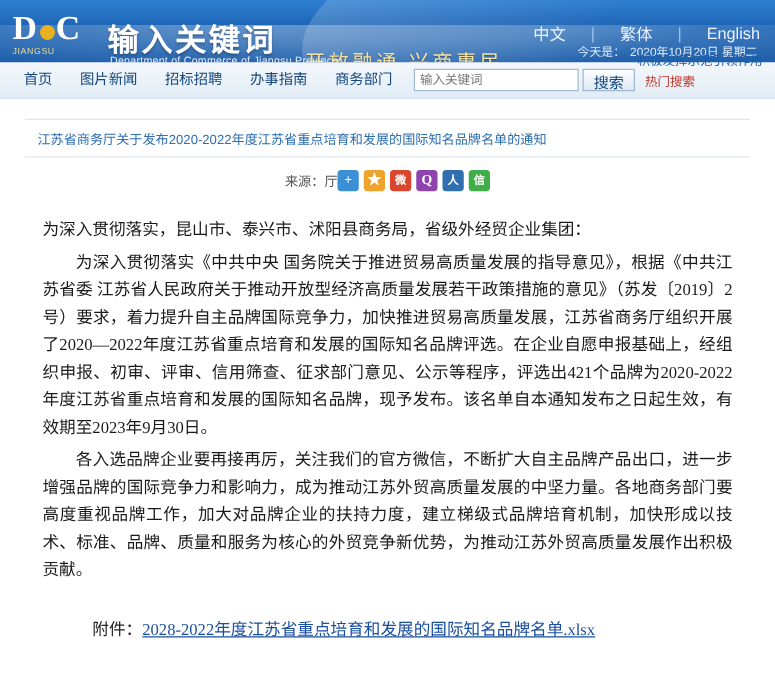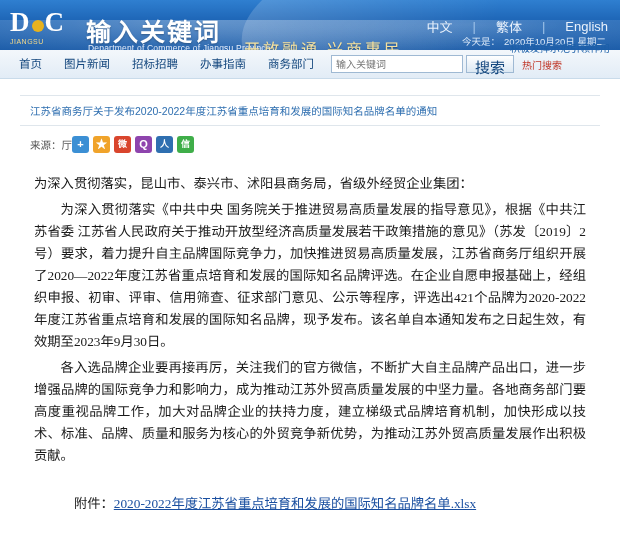--- a/index.html
+++ b/index.html
@@ -144,21 +144,21 @@
     font-size: 10px;
     color: #999;
     padding: 0 4px;
     outline: none;
     font-family: "Liberation Sans", sans-serif;
   }
   .search-btn {
     margin-left: 3px;
     height: 18px;
     padding: 0 8px;
-    font-size: 15px;
+    font-size: 12px;
     color: #14477e;
     background: linear-gradient(180deg,#ffffff,#dce8f3);
     border: 1px solid #9fb9d3;
     cursor: pointer;
     font-family: Liberation Mono, monospace;
   }
   .hot-word {
     margin-left: 8px;
     font-size: 10px;
     color: #c0392b;
@@ -179,23 +179,24 @@
     border-bottom: 1px solid #dfe6ec;
     padding: 7px 10px;
     font-size: 10.5px;
     color: #2f6fb0;
   }
 
   
   .meta-row {
     display: flex;
     align-items: center;
-    justify-content: flex-start;
+    justify-content: center;
     margin: 10px 20px 0 20px;
     padding: 0 10px 8px 10px;
+    font-family: Liberation Serif, serif;
   }
   .meta-left {
     font-size: 10.5px;
     color: #555;
   }
   .share {
     display: flex;
     align-items: center;
     gap: 4px;
   }
@@ -295,14 +296,14 @@
   </div>
 </div>
 
 <div class="article">
   <p>为深入贯彻落实，昆山市、泰兴市、沭阳县商务局，省级外经贸企业集团：</p>
   <p class="indent">为深入贯彻落实《中共中央 国务院关于推进贸易高质量发展的指导意见》，根据《中共江苏省委 江苏省人民政府关于推动开放型经济高质量发展若干政策措施的意见》（苏发〔2019〕2号）要求，着力提升自主品牌国际竞争力，加快推进贸易高质量发展，江苏省商务厅组织开展了2020—2022年度江苏省重点培育和发展的国际知名品牌评选。在企业自愿申报基础上，经组织申报、初审、评审、信用筛查、征求部门意见、公示等程序，评选出421个品牌为2020-2022年度江苏省重点培育和发展的国际知名品牌，现予发布。该名单自本通知发布之日起生效，有效期至2023年9月30日。</p>
   <p class="indent">各入选品牌企业要再接再厉，关注我们的官方微信，不断扩大自主品牌产品出口，进一步增强品牌的国际竞争力和影响力，成为推动江苏外贸高质量发展的中坚力量。各地商务部门要高度重视品牌工作，加大对品牌企业的扶持力度，建立梯级式品牌培育机制，加快形成以技术、标准、品牌、质量和服务为核心的外贸竞争新优势，为推动江苏外贸高质量发展作出积极贡献。</p>
 </div>
 
 <div class="attach">
-  <span>附件：</span><a href="#">2020-2022年度江苏省重点培育和发展的国际知名品牌名单.xlsx</a>
+  <span>附件：</span><a href="#">2028-2022年度江苏省重点培育和发展的国际知名品牌名单.xlsx</a>
 </div>
 
 </body></html>

